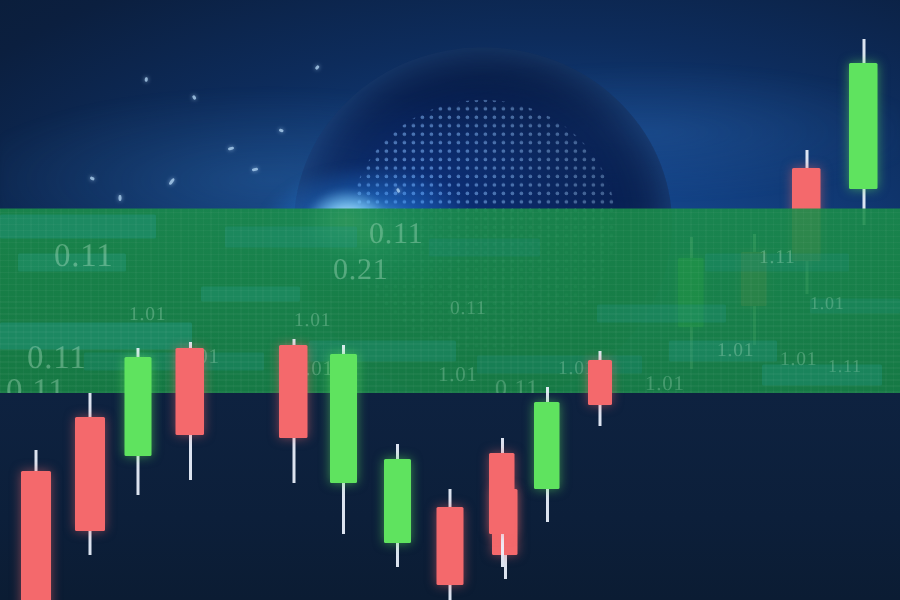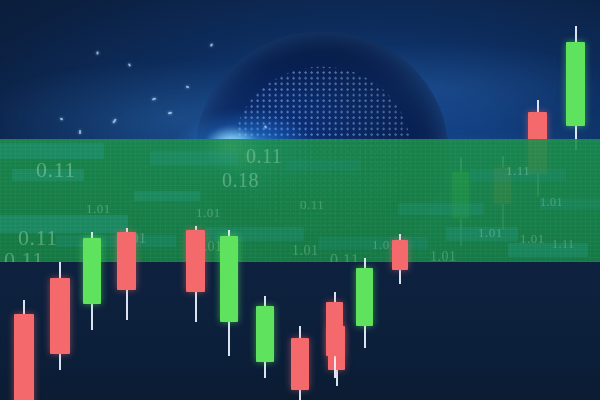--- a/index.html
+++ b/index.html
@@ -225,21 +225,21 @@
         <div class="gb-rect" style="left: 398px; top: 64px; width: 86px; height: 12px; background: rgba(32, 146, 128, 0.3);"></div>
         <div class="gb-rect" style="left: 446px; top: 88px; width: 72px; height: 14px; background: rgba(34, 150, 132, 0.34);"></div>
         <div class="gb-rect" style="left: 470px; top: 30px; width: 96px; height: 12px; background: rgba(30, 142, 126, 0.26);"></div>
         <div class="gb-rect" style="left: 508px; top: 104px; width: 80px; height: 14px; background: rgba(36, 152, 134, 0.34);"></div>
         <div class="gb-rect" style="left: 540px; top: 60px; width: 60px; height: 10px; background: rgba(32, 146, 128, 0.26);"></div>
       </div>
     <div id="band-texture"></div>
     <div id="band-numbers">
         <div class="gnum" style="left: 36px; top: 18px; font-size: 22px; opacity: 0.62;">0.11</div>
         <div class="gnum" style="left: 246px; top: 6px; font-size: 20px; opacity: 0.58;">0.11</div>
-        <div class="gnum" style="left: 222px; top: 30px; font-size: 20px; opacity: 0.6;">0.18</div>
+        <div class="gnum" style="left: 222px; top: 30px; font-size: 20px; opacity: 0.6;">0.21</div>
         <div class="gnum" style="left: 86px; top: 62px; font-size: 13px; opacity: 0.52;">1.01</div>
         <div class="gnum" style="left: 196px; top: 66px; font-size: 13px; opacity: 0.5;">1.01</div>
         <div class="gnum" style="left: 300px; top: 58px; font-size: 13px; opacity: 0.46;">0.11</div>
         <div class="gnum" style="left: 506px; top: 24px; font-size: 13px; opacity: 0.55;">1.11</div>
         <div class="gnum" style="left: 540px; top: 56px; font-size: 12px; opacity: 0.46;">1.01</div>
         <div class="gnum" style="left: 18px; top: 86px; font-size: 22px; opacity: 0.6;">0.11</div>
         <div class="gnum" style="left: 4px; top: 108px; font-size: 22px; opacity: 0.58;">0.11</div>
         <div class="gnum" style="left: 120px; top: 92px; font-size: 14px; opacity: 0.5;">1.01</div>
         <div class="gnum" style="left: 196px; top: 100px; font-size: 14px; opacity: 0.48;">1.01</div>
         <div class="gnum" style="left: 292px; top: 104px; font-size: 14px; opacity: 0.46;">1.01</div>

